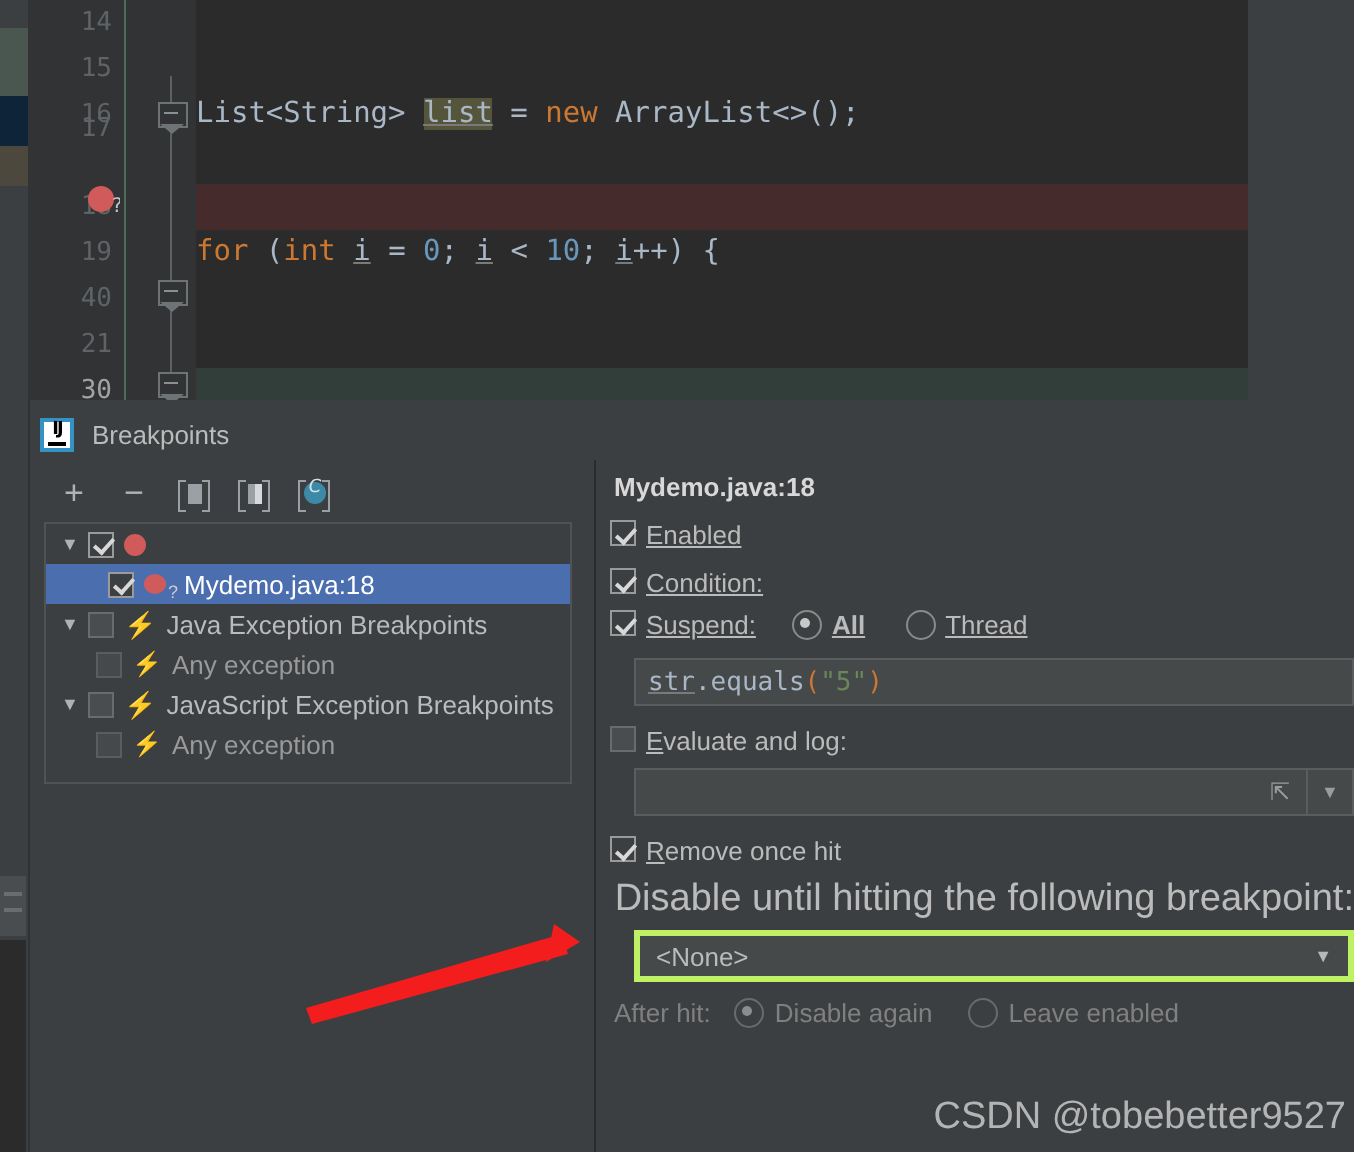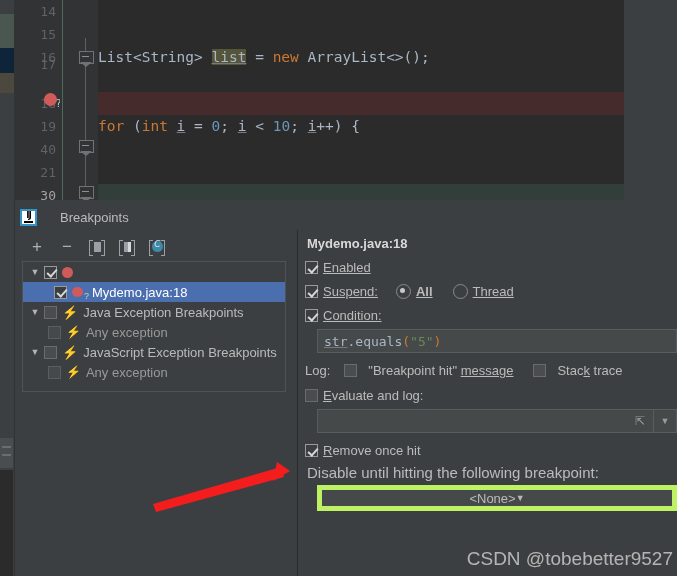--- a/index.html
+++ b/index.html
@@ -113,21 +113,21 @@
   }
   .side-thumb .l1 { position:absolute; left:2px; top:8px; width:9px; height:2px; background:#6a6d6f;}
   .side-thumb .l2 { position:absolute; left:2px; top:16px; width:9px; height:2px; background:#6a6d6f;}
   .side-lower {
     position: absolute; left: 0; top: 270px; width: 13px; height: 106px;
     background: #2b2b2b;
   }
 
   .tw-header {
     position: absolute; left: 14px; top: 4px; height: 26px;
-    display: flex; align-items: center; gap: 23px;
+    display: flex; align-items: center; gap: 9px;
     padding-left: 6px;
   }
   .ij-icon {
     width: 17px; height: 17px;
     border: 2px solid #3592c4;
     background: #ffffff;
     position: relative;
     box-sizing: border-box;
   }
   .ij-icon .glyph {
@@ -226,21 +226,21 @@
   .arrow-svg { position: absolute; left: 0; top: 0; pointer-events: none; }
 
   
   .detail {
     position: absolute; left: 290px; top: 6px; right: 0; bottom: 0;
   }
   .d-title {
     font-size: 13px; font-weight: bold; color: #d8d8d8;
     margin: 0 0 9px 2px;
   }
-  .drow { display: flex; align-items: center; margin-bottom: 9px; }
+  .drow { display: flex; align-items: flex-start; margin-bottom: 9px; }
   .lbl { font-size: 13px; color: #bbbbbb; }
   .lbl.dim { color: #808080; }
   .und { text-decoration: underline; }
   .radio {
     width: 13px; height: 13px; border-radius: 50%;
     border: 1px solid #8a8a8a; background: #3c3f41;
     margin-right: 5px; position: relative; flex: 0 0 13px;
   }
   .radio.on::after {
     content: ""; position: absolute; left: 3px; top: 3px;
@@ -280,27 +280,27 @@
     line-height: 12px;
   }
   .eval-arrow {
     width: 22px; border-left: 1px solid #5a5d5f;
     display: flex; align-items: center; justify-content: center;
     color: #9a9da0; font-size: 9px;
   }
   .combo {
     margin: 4px 0 8px 12px;
     height: 26px;
-    background: #45494a; border: 5px solid #bef264; box-sizing: border-box;
-    display: flex; align-items: center; justify-content: center;
+    background: #45494a; border: 3px solid #bef264; box-sizing: border-box;
+    display: flex; align-items: center; justify-content: space-between;
     padding: 0 8px 0 8px;
     font-size: 13px; color: #bbbbbb;
   }
   .combo .car { font-size: 9px; color: #b8b8b8; }
-  .sub-lbl { font-size: 15px; color: #bbbbbb; margin: 0 0 2px 2px; }
+  .sub-lbl { font-size: 19px; color: #bbbbbb; margin: 0 0 2px 2px; text-align: right; }
 
   .watermark {
     position: absolute; right: 4px; bottom: 6px;
     font-size: 19px; color: #c9c9c9; opacity: 0.85;
     font-family: "Liberation Sans", sans-serif;
   }
 </style>
 </head>
 <body>
 
@@ -460,49 +460,42 @@
 
       <div class="detail">
 
         <div class="d-title">Mydemo.java:18</div>
 
         <div class="drow">
           <span class="cbx checked"></span>
           <span class="lbl"><span class="und">Enabled</span></span>
         </div>
 
+        <div class="drow" style="margin-bottom:6px;">
+          <span class="cbx checked"></span>
+          <span class="lbl und">Condition:</span>
+        </div>
+
         <div class="drow">
           <span class="cbx checked"></span>
           <span class="lbl und" style="margin-right:18px;">Suspend:</span>
           <span class="radio on"></span>
           <span class="lbl und" style="font-weight:bold;margin-right:20px;">All</span>
           <span class="radio"></span>
           <span class="lbl und">Thread</span>
         </div>
 
-        <div class="drow" style="margin-bottom:6px;">
-          <span class="cbx checked"></span>
-          <span class="lbl und">Condition:</span>
-        </div>
-
         <div class="cond-field">
           <span class="v1">str</span>
             <span class="v2">.equals</span>
             <span class="v3">(</span>
             <span class="v4">"5"</span>
             <span class="v3">)</span>
         </div>
 
-        <div class="logrow">
-          <span class="lbl" style="margin-right:8px;">Log:</span>
-          <span class="cbx"></span>
-          <span class="lbl" style="margin-right:14px;">"Breakpoint hit" <span class="und">message</span></span>
-          <span class="cbx"></span>
-          <span class="lbl">Stac<span class="und">k</span> trace</span>
-        </div>
 
         <div class="drow" style="margin-bottom:6px;">
           <span class="cbx"></span>
           <span class="lbl"><span class="und">E</span>valuate and log:</span>
         </div>
 
         <div class="eval-field">
           <span class="eval-main">
             <span class="expand-ico">⇱</span>
           </span>
@@ -514,20 +507,27 @@
           <span class="lbl"><span class="und">R</span>emove once hit</span>
         </div>
 
         <div class="sub-lbl">Disable until hitting the following breakpoint:</div>
 
         <div class="combo">
           <span>&lt;None&gt;</span>
           <span class="car">▼</span>
         </div>
 
+        <div class="drow" style="margin-left:2px;">
+          <span class="lbl dim" style="margin-right:12px;">After hit:</span>
+          <span class="radio dimr on"></span>
+          <span class="lbl dim" style="margin-right:18px;">Disable again</span>
+          <span class="radio dimr"></span>
+          <span class="lbl dim">Leave enabled</span>
+        </div>
 
       </div>
     </div>
   </div>
 
   <svg class="arrow-svg" width="677" height="576">
     <g>
       <polygon points="277,462 290,471 273,481" fill="#f41d1d"></polygon>
       <polygon points="153,504 281,467 284,477 156,512" fill="#f41d1d"></polygon>
     </g>

